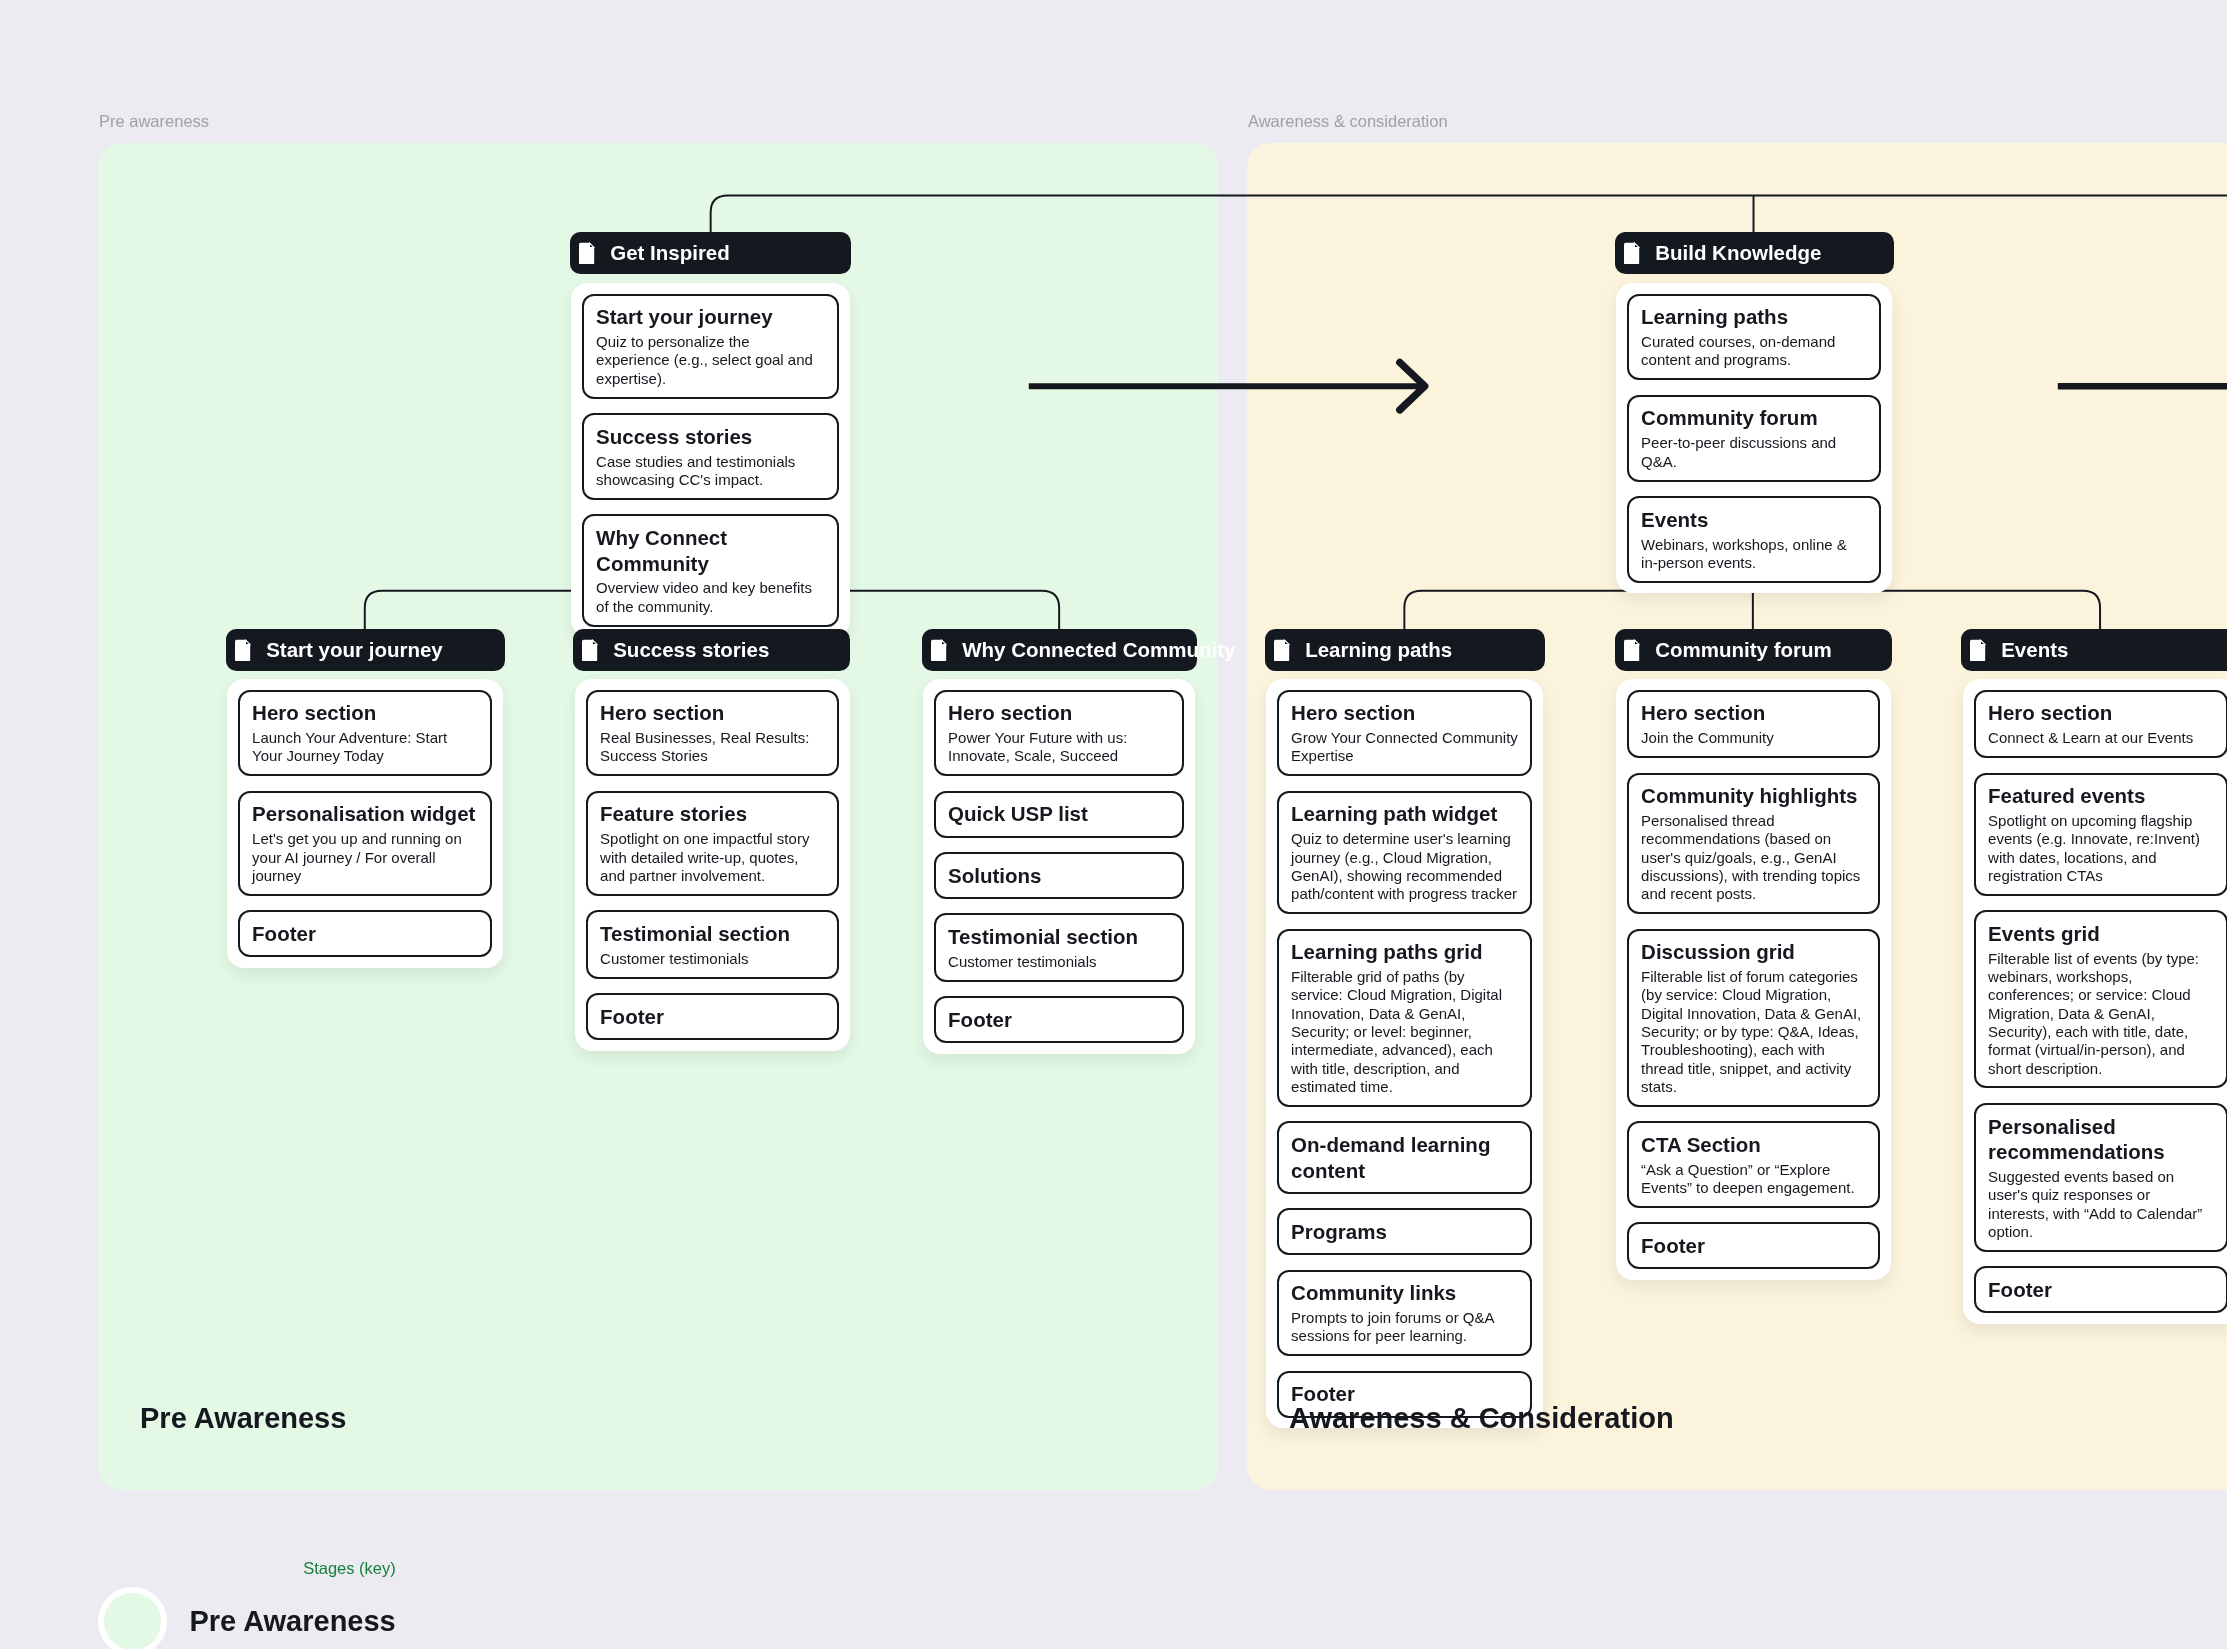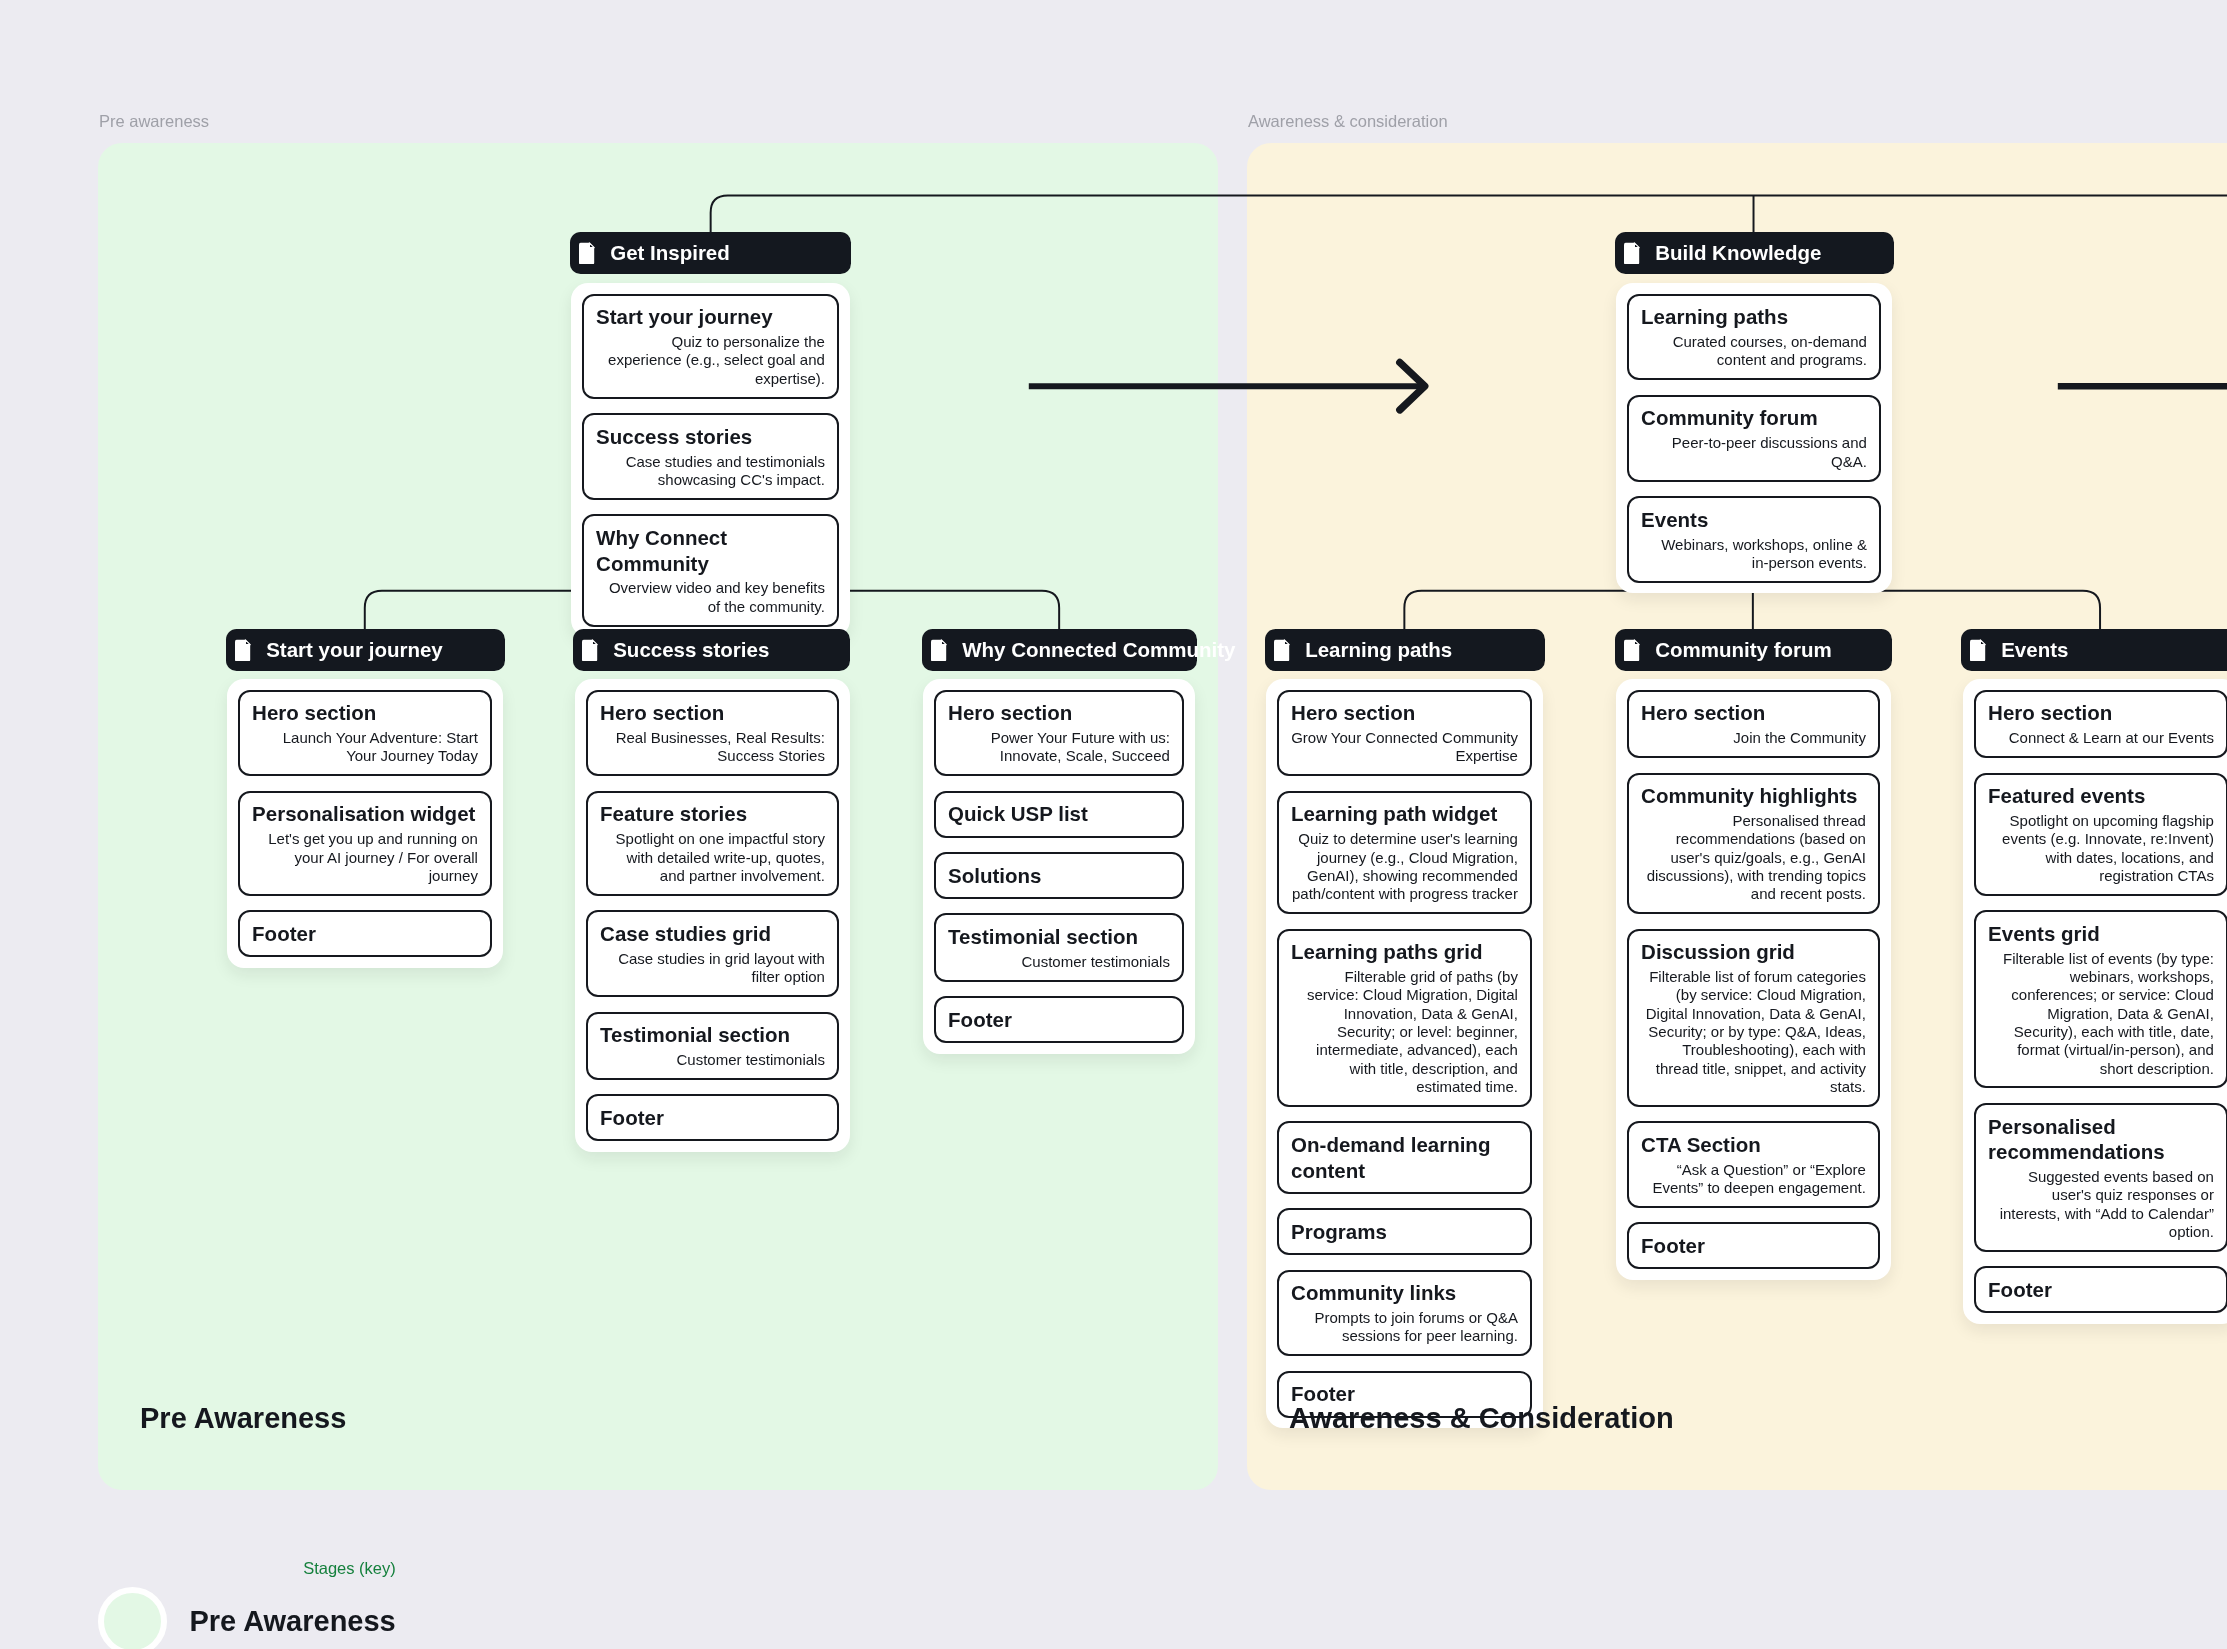--- a/index.html
+++ b/index.html
@@ -18,21 +18,21 @@
   svg.connectors path{fill:none;stroke:#15181E;}
   .node-header{position:absolute;height:42px;background:#14181F;border-radius:10.6px;
     display:flex;align-items:center;gap:13.2px;padding:0 7px;box-sizing:border-box;
     color:#fff;font-size:20.5px;font-weight:700;z-index:3;white-space:nowrap;}
   .node-header .hicon{display:flex;align-items:center;flex:0 0 auto;}
   .node-group{position:absolute;background:#fff;border-radius:17px;padding:10.6px;
     box-sizing:border-box;display:flex;flex-direction:column;gap:14.5px;z-index:2;
     box-shadow:0 6.6px 16px rgba(20,24,31,.08);}
   .card{border:2px solid #15181E;border-radius:12px;padding:8.6px 12.5px;background:#fff;}
   .card-title{font-size:20.5px;font-weight:700;color:#15181E;line-height:1.25;}
-  .card-desc{font-size:15px;color:#15181E;line-height:1.22;margin-top:3.3px;text-align:right;}
+  .card-desc{font-size:15px;color:#15181E;line-height:1.22;margin-top:3.3px;}
   .key{position:absolute;left:54px;top:1559px;z-index:2;}
   .key-label{font-size:16.5px;color:#15803d;text-align:right;}
   .key-item{display:flex;align-items:center;gap:22.4px;margin-top:9.2px;}
   .key-swatch{width:69px;height:69px;border-radius:50%;background:#E3F8E5;
     border:6.6px solid #FFFFFF;box-sizing:border-box;flex:0 0 auto;}
   .key-item-label{font-size:29px;font-weight:700;color:#15181E;}
 </style>
 </head>
 <body>
 
@@ -116,24 +116,20 @@
       <div class="node-group" style="left: 531px; top: 679px; width: 275px;">
         <div class="card">
           <div class="card-title">Hero section</div>
           <div class="card-desc">Real Businesses, Real Results: Success Stories</div>
         </div>
         <div class="card">
           <div class="card-title">Feature stories</div>
           <div class="card-desc">Spotlight on one impactful story with detailed write-up, quotes, and partner involvement.</div>
         </div>
         <div class="card">
-          <div class="card-title">Case studies grid</div>
-          <div class="card-desc">Case studies in grid layout with filter option</div>
-        </div>
-        <div class="card">
           <div class="card-title">Testimonial section</div>
           <div class="card-desc">Customer testimonials</div>
         </div>
         <div class="card">
           <div class="card-title">Footer</div>
         </div>
       </div>
       <div class="node-header" style="left: 878px; top: 629px; width: 275px;">
         <span class="hicon">
           <svg width="20" height="22.4" viewBox="0 0 24 28">

